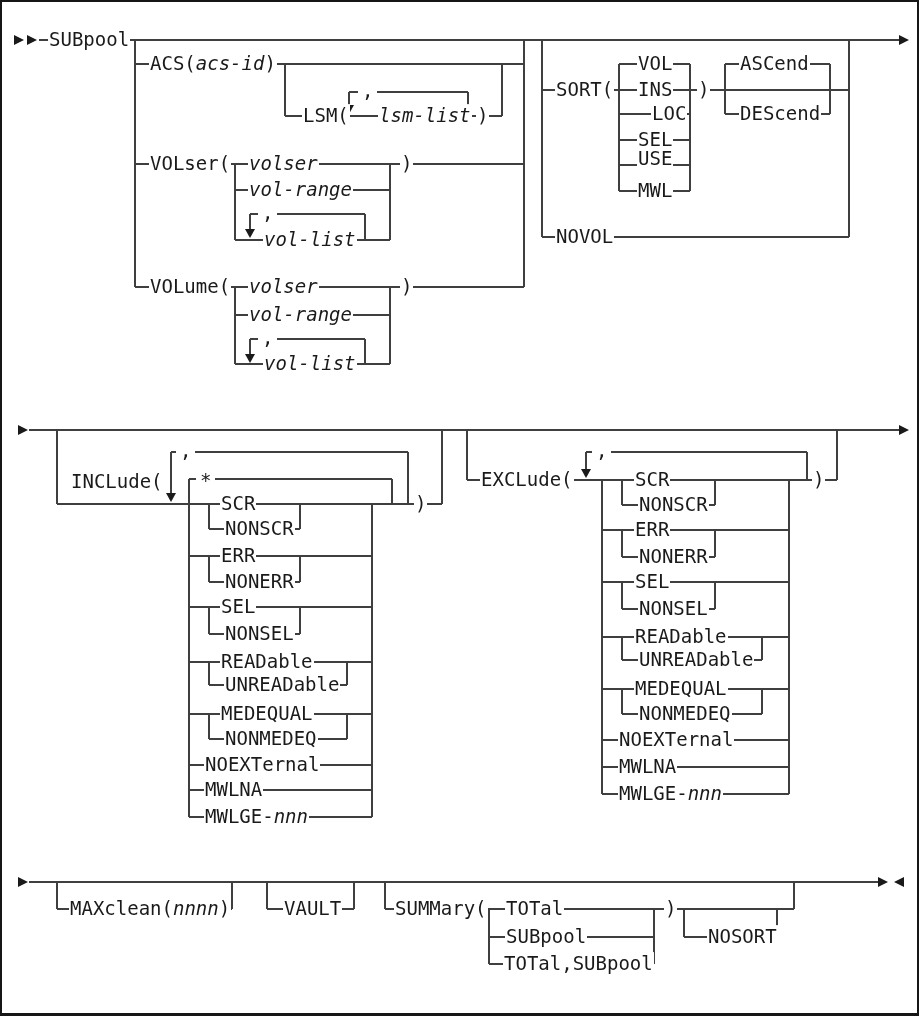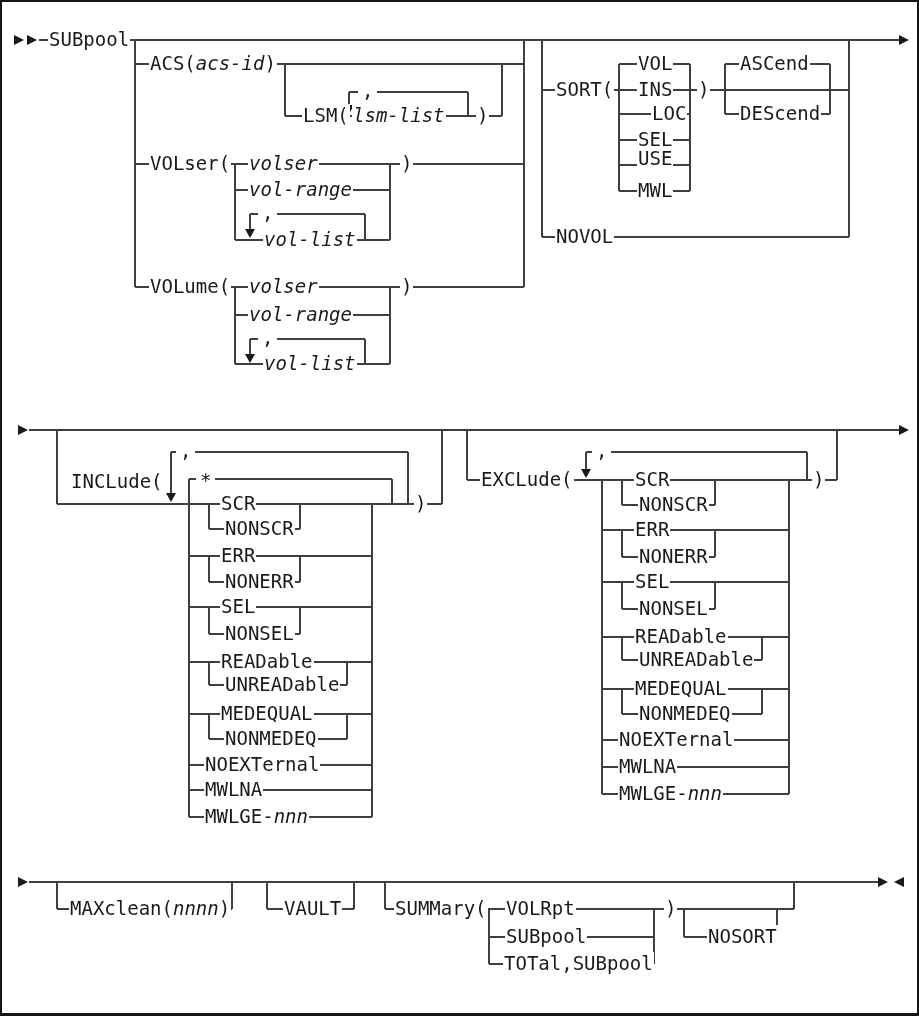--- a/index.html
+++ b/index.html
@@ -77,21 +77,21 @@
     <polygon points="579,467 589,467 584,476"></polygon>
   </g>
 </svg>
 
 <span class="t" style="left:46px;top:38px">SUBpool</span>
 
 <span class="t" style="left:147px;top:62px"><span>ACS(</span><i>acs-id</i><span>)</span></span>
 
 <span class="t" style="left:300px;top:114px">LSM(</span>
 <span class="t comma" style="left:356px;top:90px">,</span>
-<span class="t" style="left:350px;top:114px"><i>lsm-list</i></span>
+<span class="t" style="left:376px;top:114px"><i>lsm-list</i></span>
 <span class="t" style="left:474px;top:114px">)</span>
 
 <span class="t" style="left:147px;top:162px">VOLser(</span>
 <span class="t" style="left:246px;top:162px"><i>volser</i></span>
 <span class="t" style="left:246px;top:188px"><i>vol-range</i></span>
 <span class="t comma" style="left:256px;top:212px">,</span>
 <span class="t" style="left:261px;top:238px"><i>vol-list</i></span>
 <span class="t" style="left:398px;top:162px">)</span>
 
 <span class="t" style="left:147px;top:285px">VOLume(</span>
@@ -144,19 +144,19 @@
 <span class="t" style="left:632px;top:687px">MEDEQUAL</span>
 <span class="t" style="left:636px;top:712px">NONMEDEQ</span>
 <span class="t" style="left:616px;top:738px">NOEXTernal</span>
 <span class="t" style="left:616px;top:765px">MWLNA</span>
 <span class="t" style="left:616px;top:792px"><span>MWLGE-</span><i>nnn</i></span>
 <span class="t" style="left:810px;top:478px">)</span>
 
 <span class="t" style="left:67px;top:907px"><span>MAXclean(</span><i>nnnn</i><span>)</span></span>
 <span class="t" style="left:281px;top:907px">VAULT</span>
 <span class="t" style="left:392px;top:907px">SUMMary(</span>
-<span class="t" style="left:503px;top:907px">VOLRpt</span>
+<span class="t" style="left:503px;top:907px">TOTal</span>
 <span class="t" style="left:503px;top:935px">SUBpool</span>
 <span class="t" style="left:501px;top:962px">TOTal,SUBpool</span>
 <span class="t" style="left:662px;top:907px">)</span>
 <span class="t" style="left:705px;top:935px">NOSORT</span>
 
 </div>
 
 </body></html>

